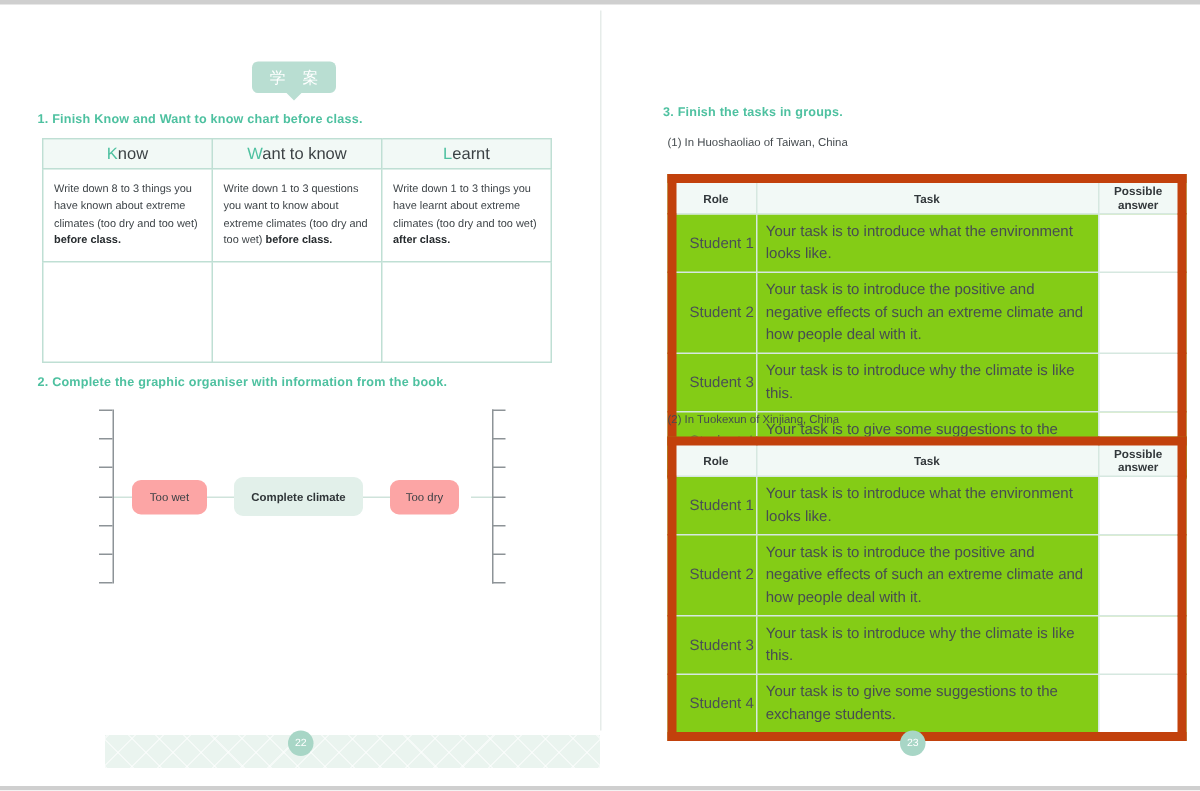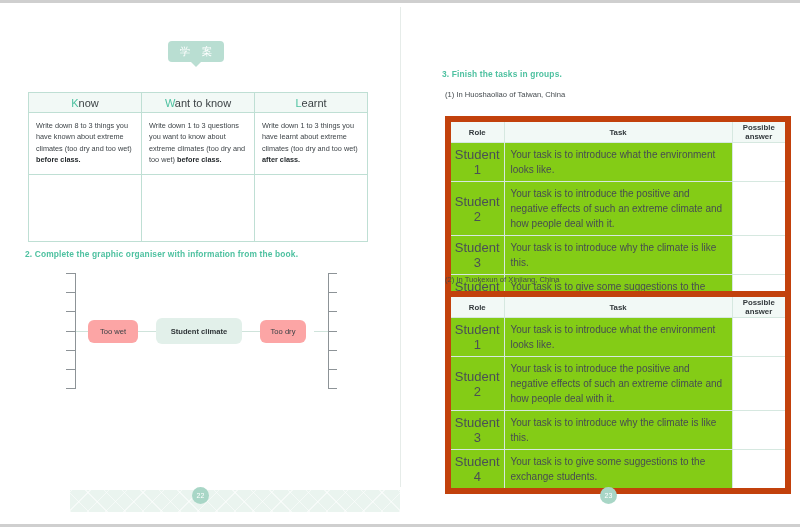--- a/index.html
+++ b/index.html
@@ -159,23 +159,23 @@
   .tasktable thead th {
     background: #f2f9f6;
     height: 18px;
     font-size: 7.8px;
     font-weight: bold;
     color: #32383b;
     text-align: center;
     vertical-align: middle;
   }
   .tasktable td.role {
-    text-align: center;
+    text-align: right;
     vertical-align: middle;
-    font-size: 13px;
+    font-size: 10px;
     color: #4a5055;
   }
   .tasktable td.task {
     padding: 4px 6px;
     font-size: 10px;
     line-height: 1.5;
     color: #474d51;
     vertical-align: middle;
   }
   .tasktable td.answer { background: #fff; }
@@ -212,20 +212,21 @@
 
   <div class="spine"></div>
 
   <div class="half left">
 
     <div class="badge-wrap">
       <div class="badge">学 案</div>
       <div class="badge-tail"></div>
     </div>
 
+    <div class="heading" style="left:25px; top:71px;">1. Finish Know and Want to know chart before class.</div>
 
     <table class="kwl">
       <thead>
         <tr>
           <th><span class="cap">K</span><span>now</span></th>
           <th><span class="cap">W</span><span>ant to know</span></th>
           <th><span class="cap">L</span><span>earnt</span></th>
         </tr>
       </thead>
       <tbody>
@@ -267,21 +268,21 @@
           <div class="tick" style="top: 95.8333px;"></div>
           <div class="tick" style="top: 115px;"></div>
         </div>
 
       <div class="connector" style="left:48px; top:62px; width:14px;"></div>
       <div class="connector" style="left:108px; top:62px; width:22px;"></div>
       <div class="connector" style="left:212px; top:62px; width:22px;"></div>
       <div class="connector" style="left:286px; top:62px; width:14px;"></div>
 
       <div class="node" style="left:60px; top:51px; width:50px; height:23px;">Too wet</div>
-      <div class="node center" style="left:128px; top:49px; width:86px; height:26px;">Student climate</div>
+      <div class="node center" style="left:128px; top:49px; width:86px; height:26px;">Complete climate</div>
       <div class="node" style="left:232px; top:51px; width:46px; height:23px;">Too dry</div>
     </div>
 
     <div class="footer-band left">
       <div class="footer-pattern"></div>
     </div>
     <div class="pagenum" style="left:192px; bottom:26px;">22</div>
   </div>
 
   <div class="half right">

